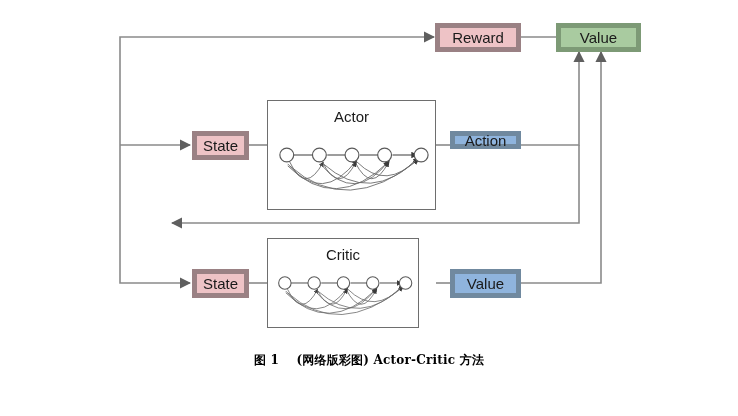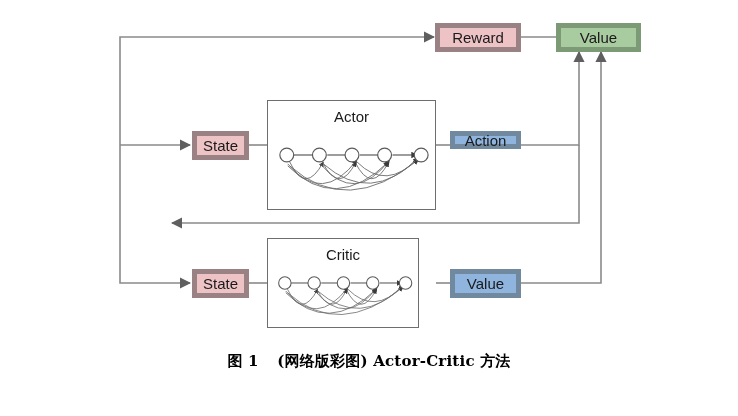--- a/index.html
+++ b/index.html
@@ -37,21 +37,21 @@
   }
   .netbox .nettitle{
     position:absolute;left:0;right:0;top:7px;
     text-align:center;font-size:15px;color:#1a1a1a;
   }
   .netsvg{position:absolute;left:0;top:0;width:100%;height:100%;}
 
   
   .caption{position:absolute;left:0;right:0;text-align:center;}
   .cap-cn{
-    top:352px;font-size:15px;font-weight:bold;
+    top:352px;font-size:12px;font-weight:bold;
     font-family:"DejaVu Serif","Liberation Serif",serif;
     letter-spacing:0.2px;
   }
   .cap-en{
     top:379px;font-size:12.5px;
     font-family:"DejaVu Serif","Liberation Serif",serif;
     color:#1a1a1a;
   }
   .cap-en b{font-weight:bold;}
   .cap-cn .figlabel{font-weight:bold;}

